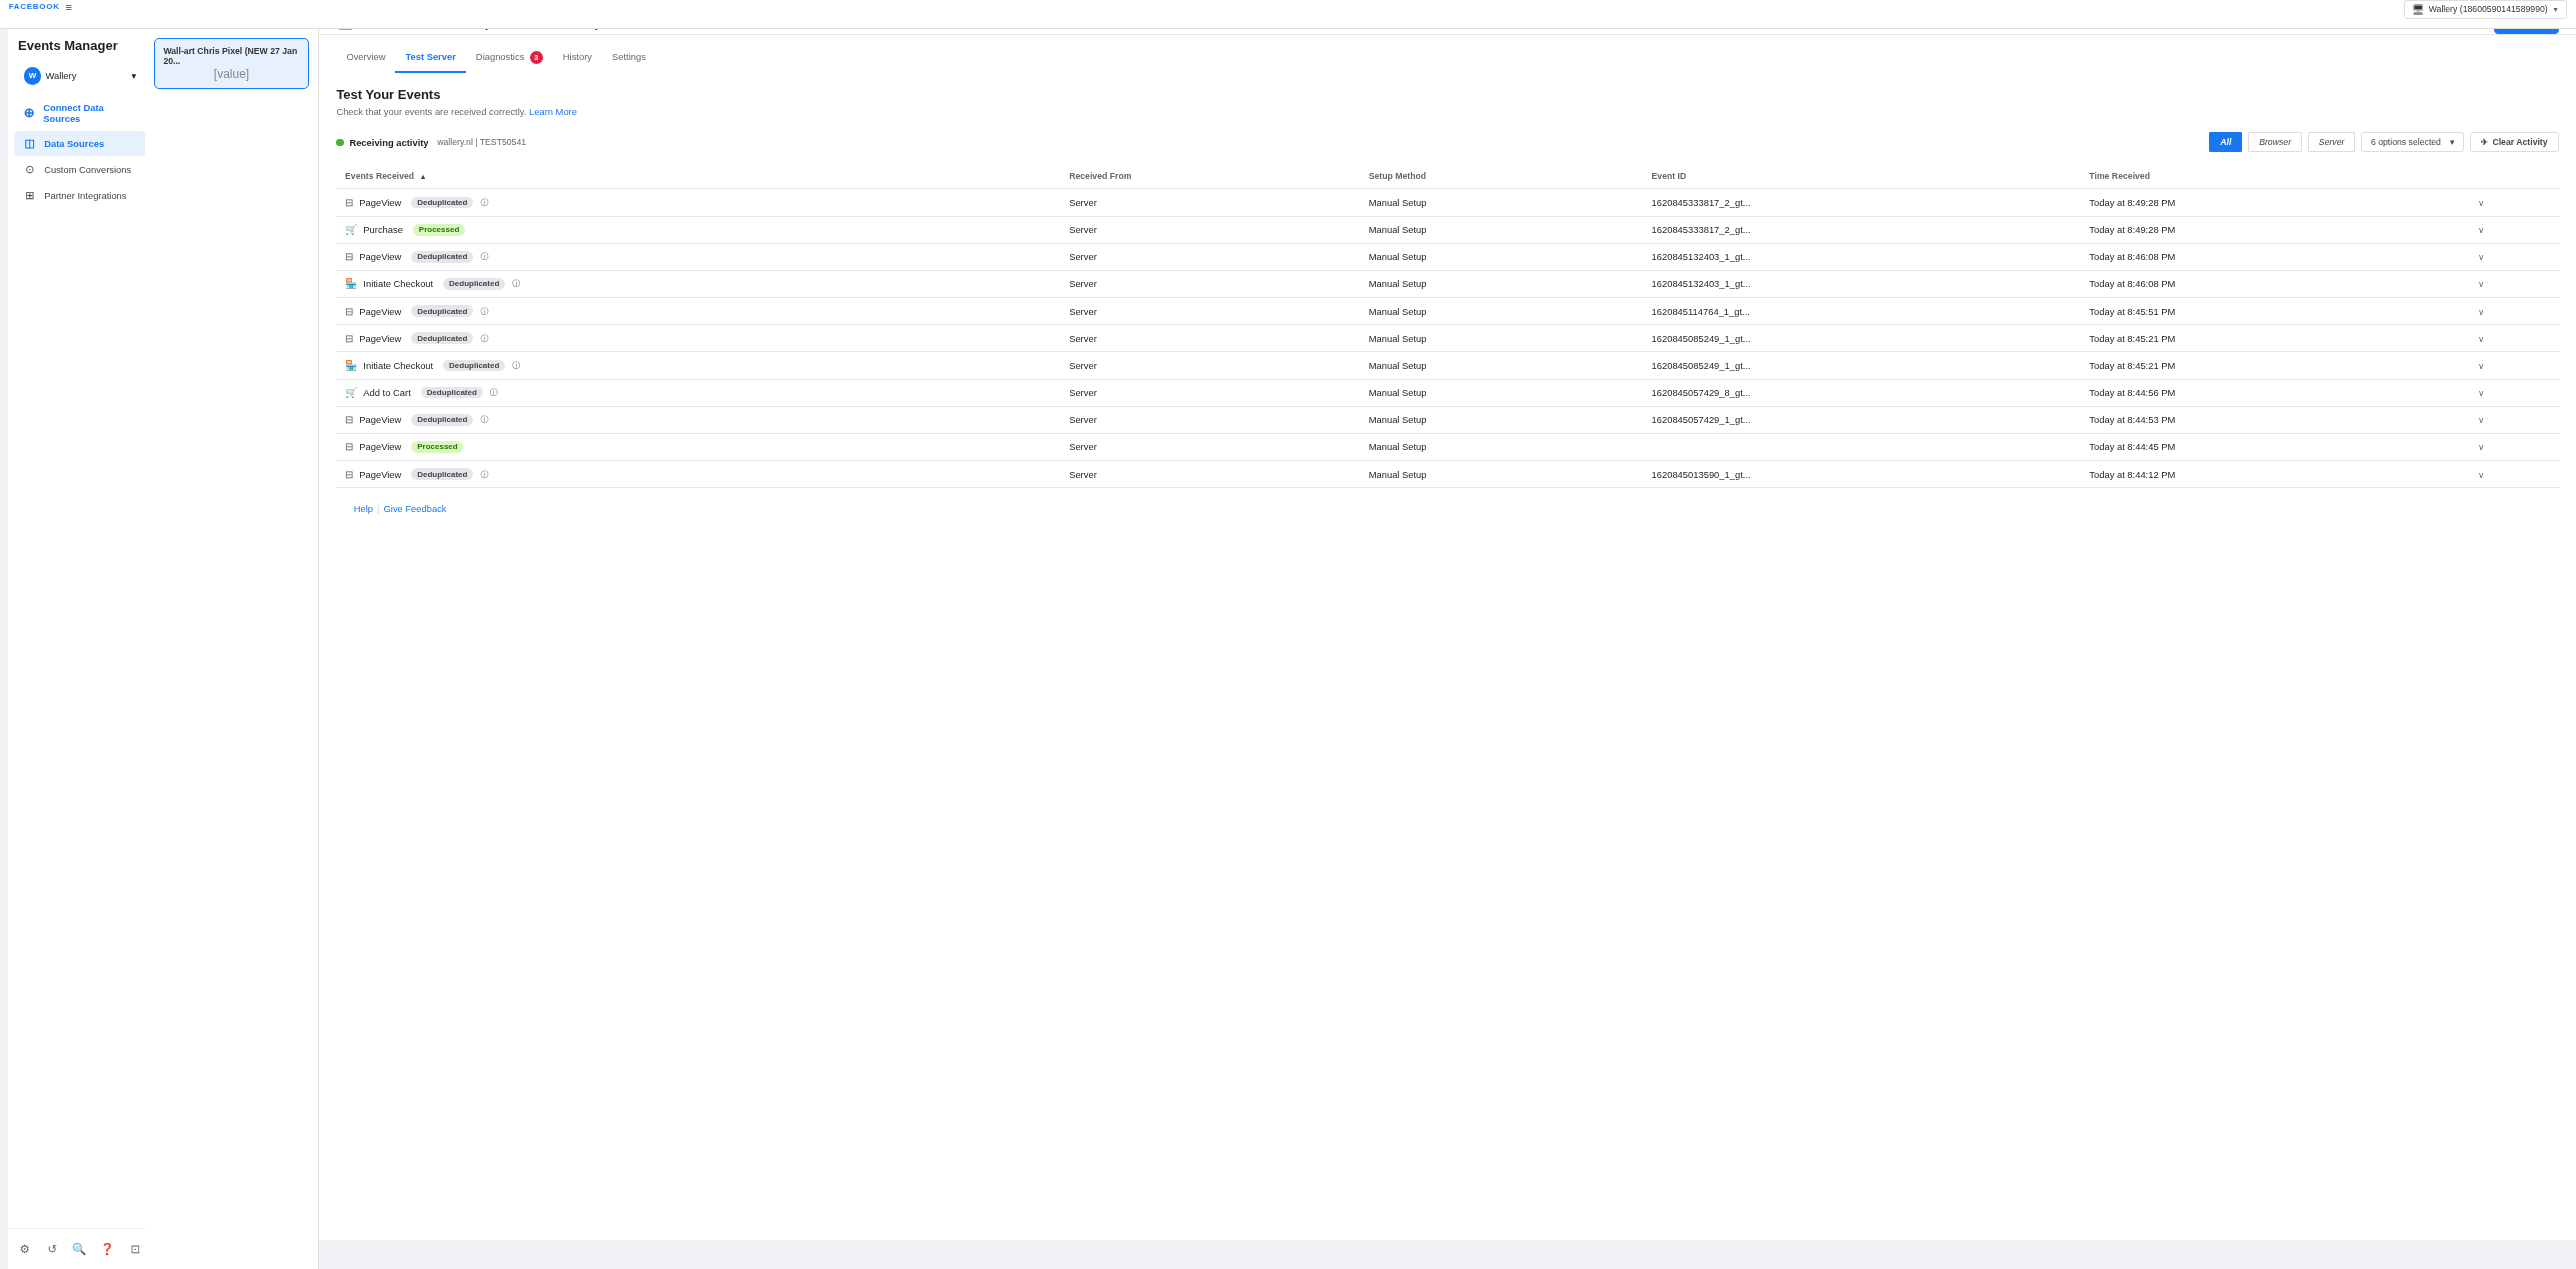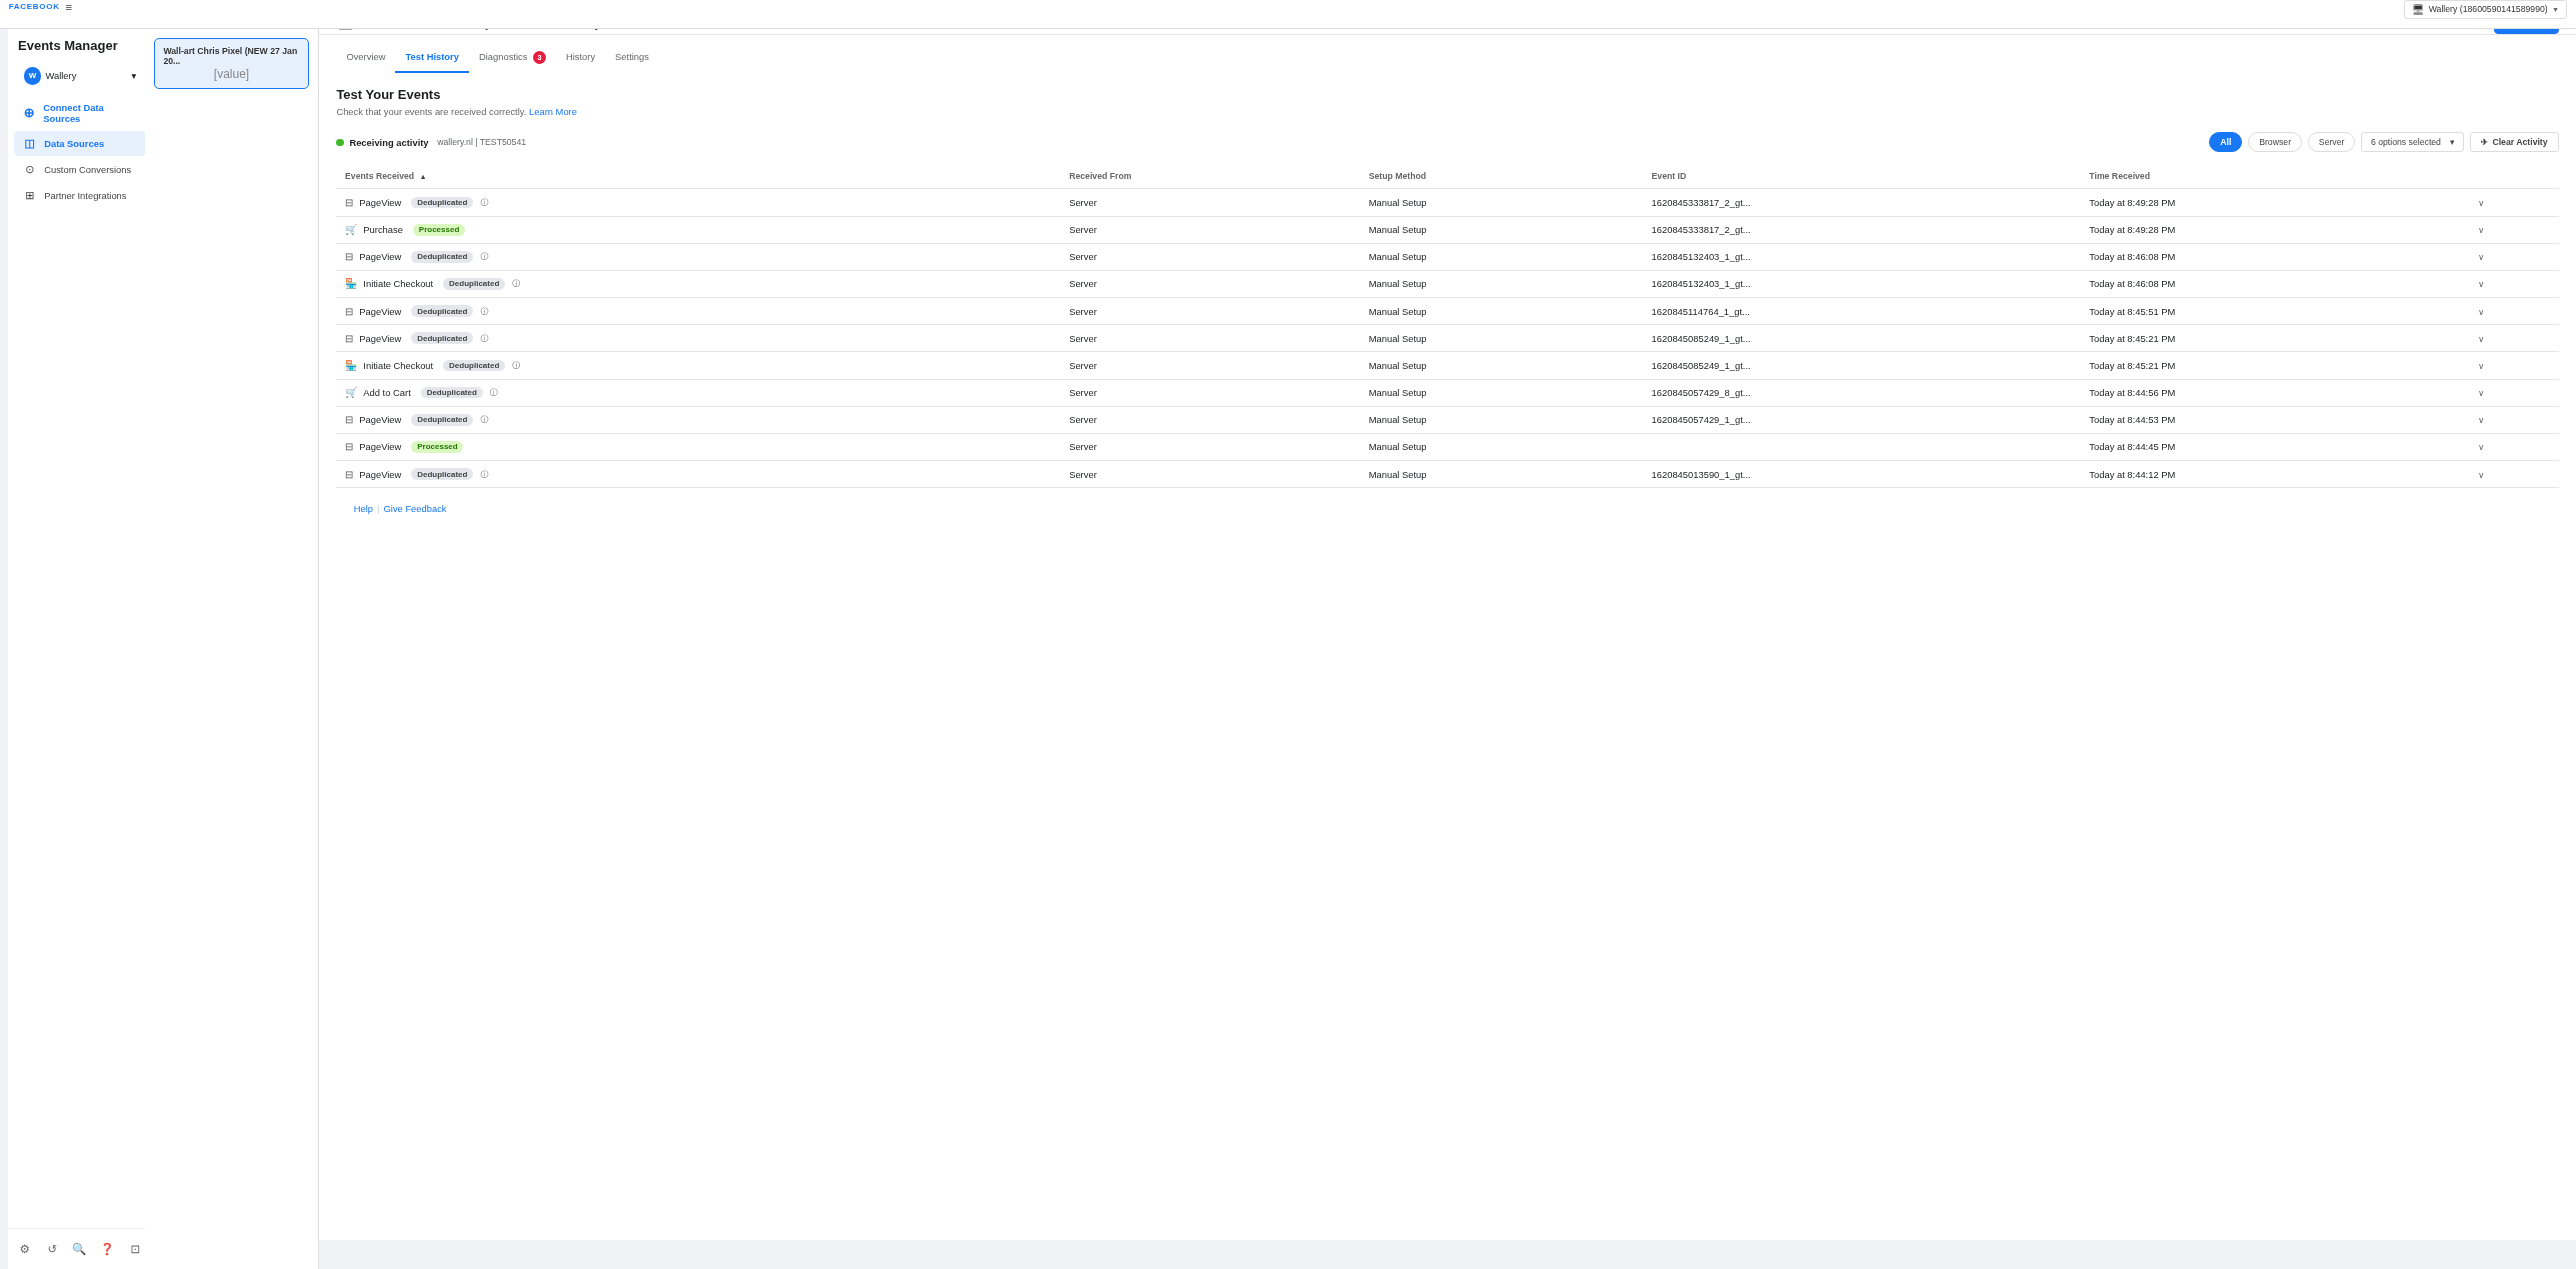--- a/index.html
+++ b/index.html
@@ -61,21 +61,21 @@
     .section-subtitle { font-size: 9.4px; color: #65676b; margin-bottom: 14.5px; }
     .section-subtitle a { color: #1877f2; text-decoration: none; }
 
     
     .activity-bar { display: flex; align-items: center; justify-content: space-between; margin-bottom: 11.6px; }
     .activity-status { display: flex; align-items: center; gap: 5.8px; }
     .status-dot { width: 7.2px; height: 7.2px; border-radius: 50%; background: #42b72a; }
     .status-text { font-size: 9.4px; font-weight: 600; }
     .status-sub { font-size: 8.7px; color: #65676b; margin-left: 2.9px; }
     .filter-bar { display: flex; align-items: center; gap: 5.8px; }
-    .filter-btn { padding: 4.3px 10px; border: 0.7px solid #ddd; border-radius: 10px; background: #fff; cursor: pointer; font-size: 8.7px; color: #444; }
+    .filter-btn { padding: 4.3px 10px; border: 0.7px solid #ddd; border-radius: 1px; background: #fff; cursor: pointer; font-size: 8.7px; color: #444; font-style: italic; }
     .filter-btn.active { background: #1877f2; color: #fff; border-color: #1877f2; font-weight: 600; }
     .options-dropdown { display: flex; align-items: center; gap: 9px; padding: 4.3px 8.7px; border: 0.7px solid #ddd; border-radius: 2.9px; background: #fff; cursor: pointer; font-size: 8.7px; color: #444; }
     .clear-activity-btn { display: flex; align-items: center; gap: 4.3px; padding: 4.3px 10px; border: 0.7px solid #ddd; border-radius: 2.9px; background: #fff; cursor: pointer; font-size: 8.7px; color: #444; font-weight: 600; }
 
     
     .events-table { width: 100%; border-collapse: collapse; }
     .events-table th { text-align: left; padding: 7.2px 8.7px; font-size: 8.7px; font-weight: 600; color: #65676b; border-bottom: 0.7px solid #e4e6eb; white-space: nowrap; }
     .events-table td { padding: 7.2px 8.7px; font-size: 9.4px; color: #1c1e21; border-bottom: 0.7px solid #e4e6eb; vertical-align: middle; }
     .event-name-cell { display: flex; align-items: center; gap: 5.8px; }
     .event-icon { font-size: 10px; color: #555; }
@@ -164,21 +164,21 @@
       <span>Create</span>
       <span>▼</span>
     </button>
   </div>
 
   <div class="tabs">
     <div class="tab">
       <span>Overview</span>
     </div>
     <div class="tab active">
-      <span>Test History</span>
+      <span>Test Server</span>
     </div>
     <div class="tab">
       <span>Diagnostics</span>
       <span class="tab-badge">3</span>
     </div>
     <div class="tab">
       <span>History</span>
     </div>
     <div class="tab">
       <span>Settings</span>

